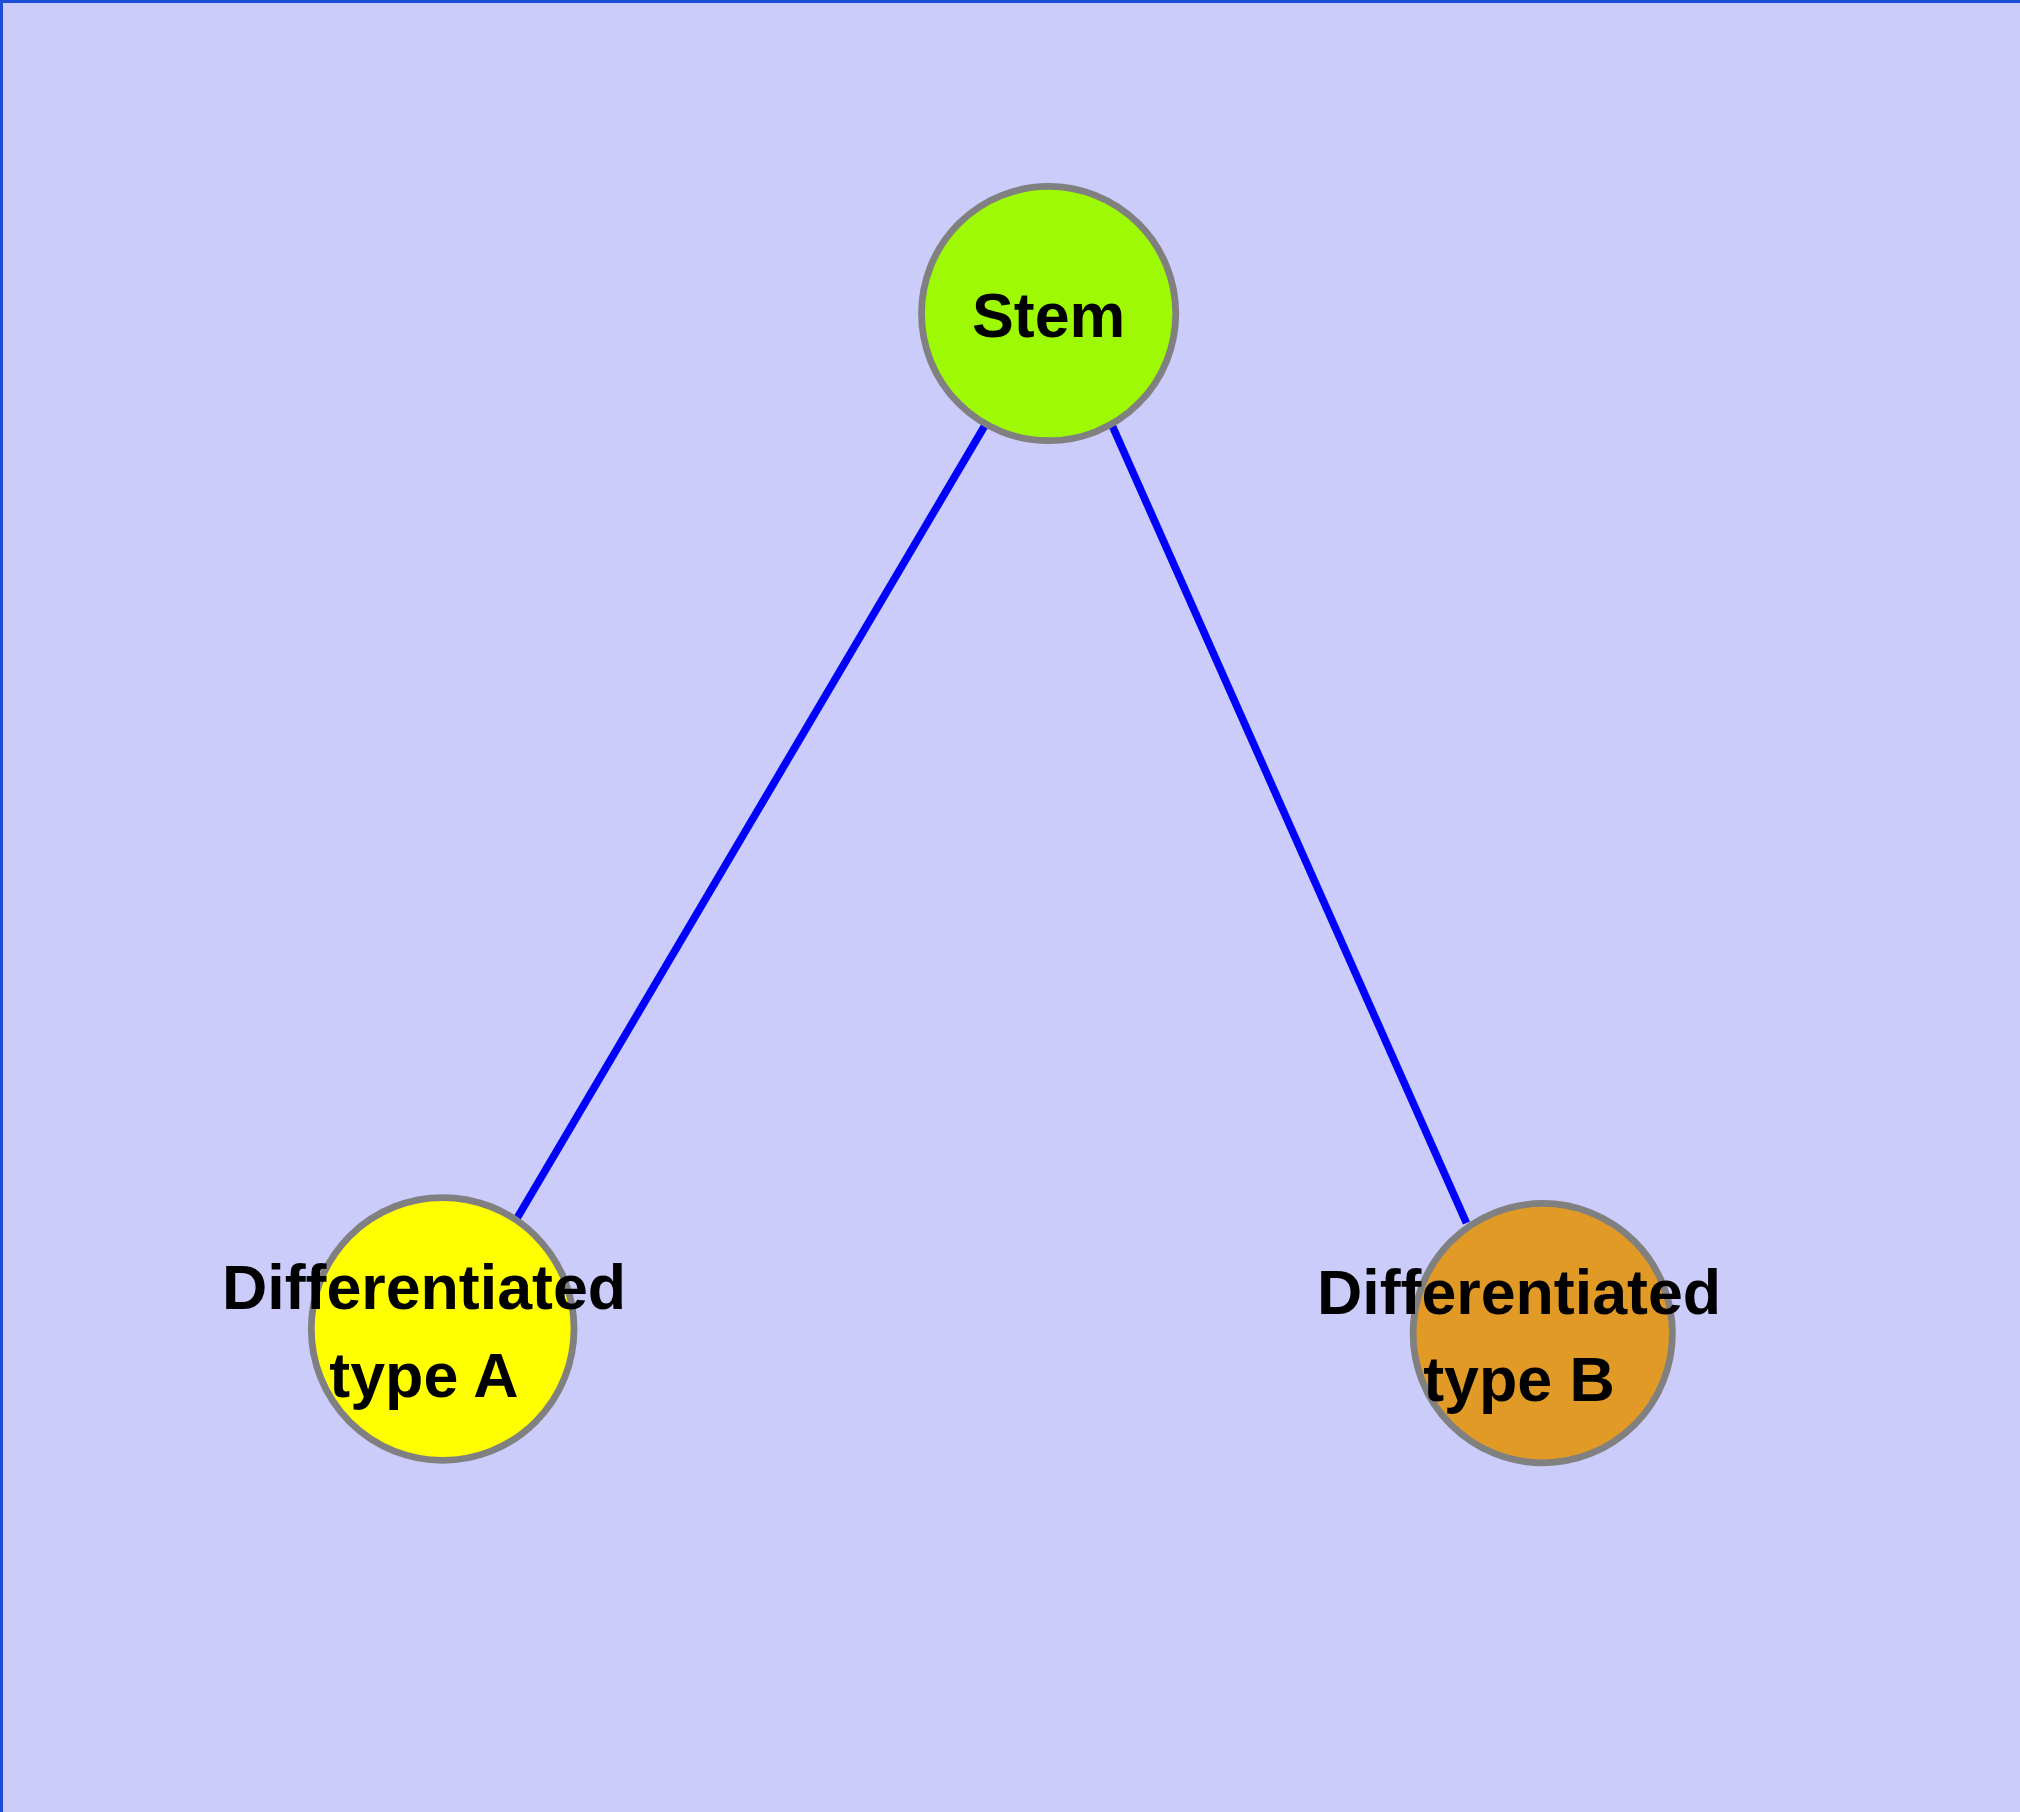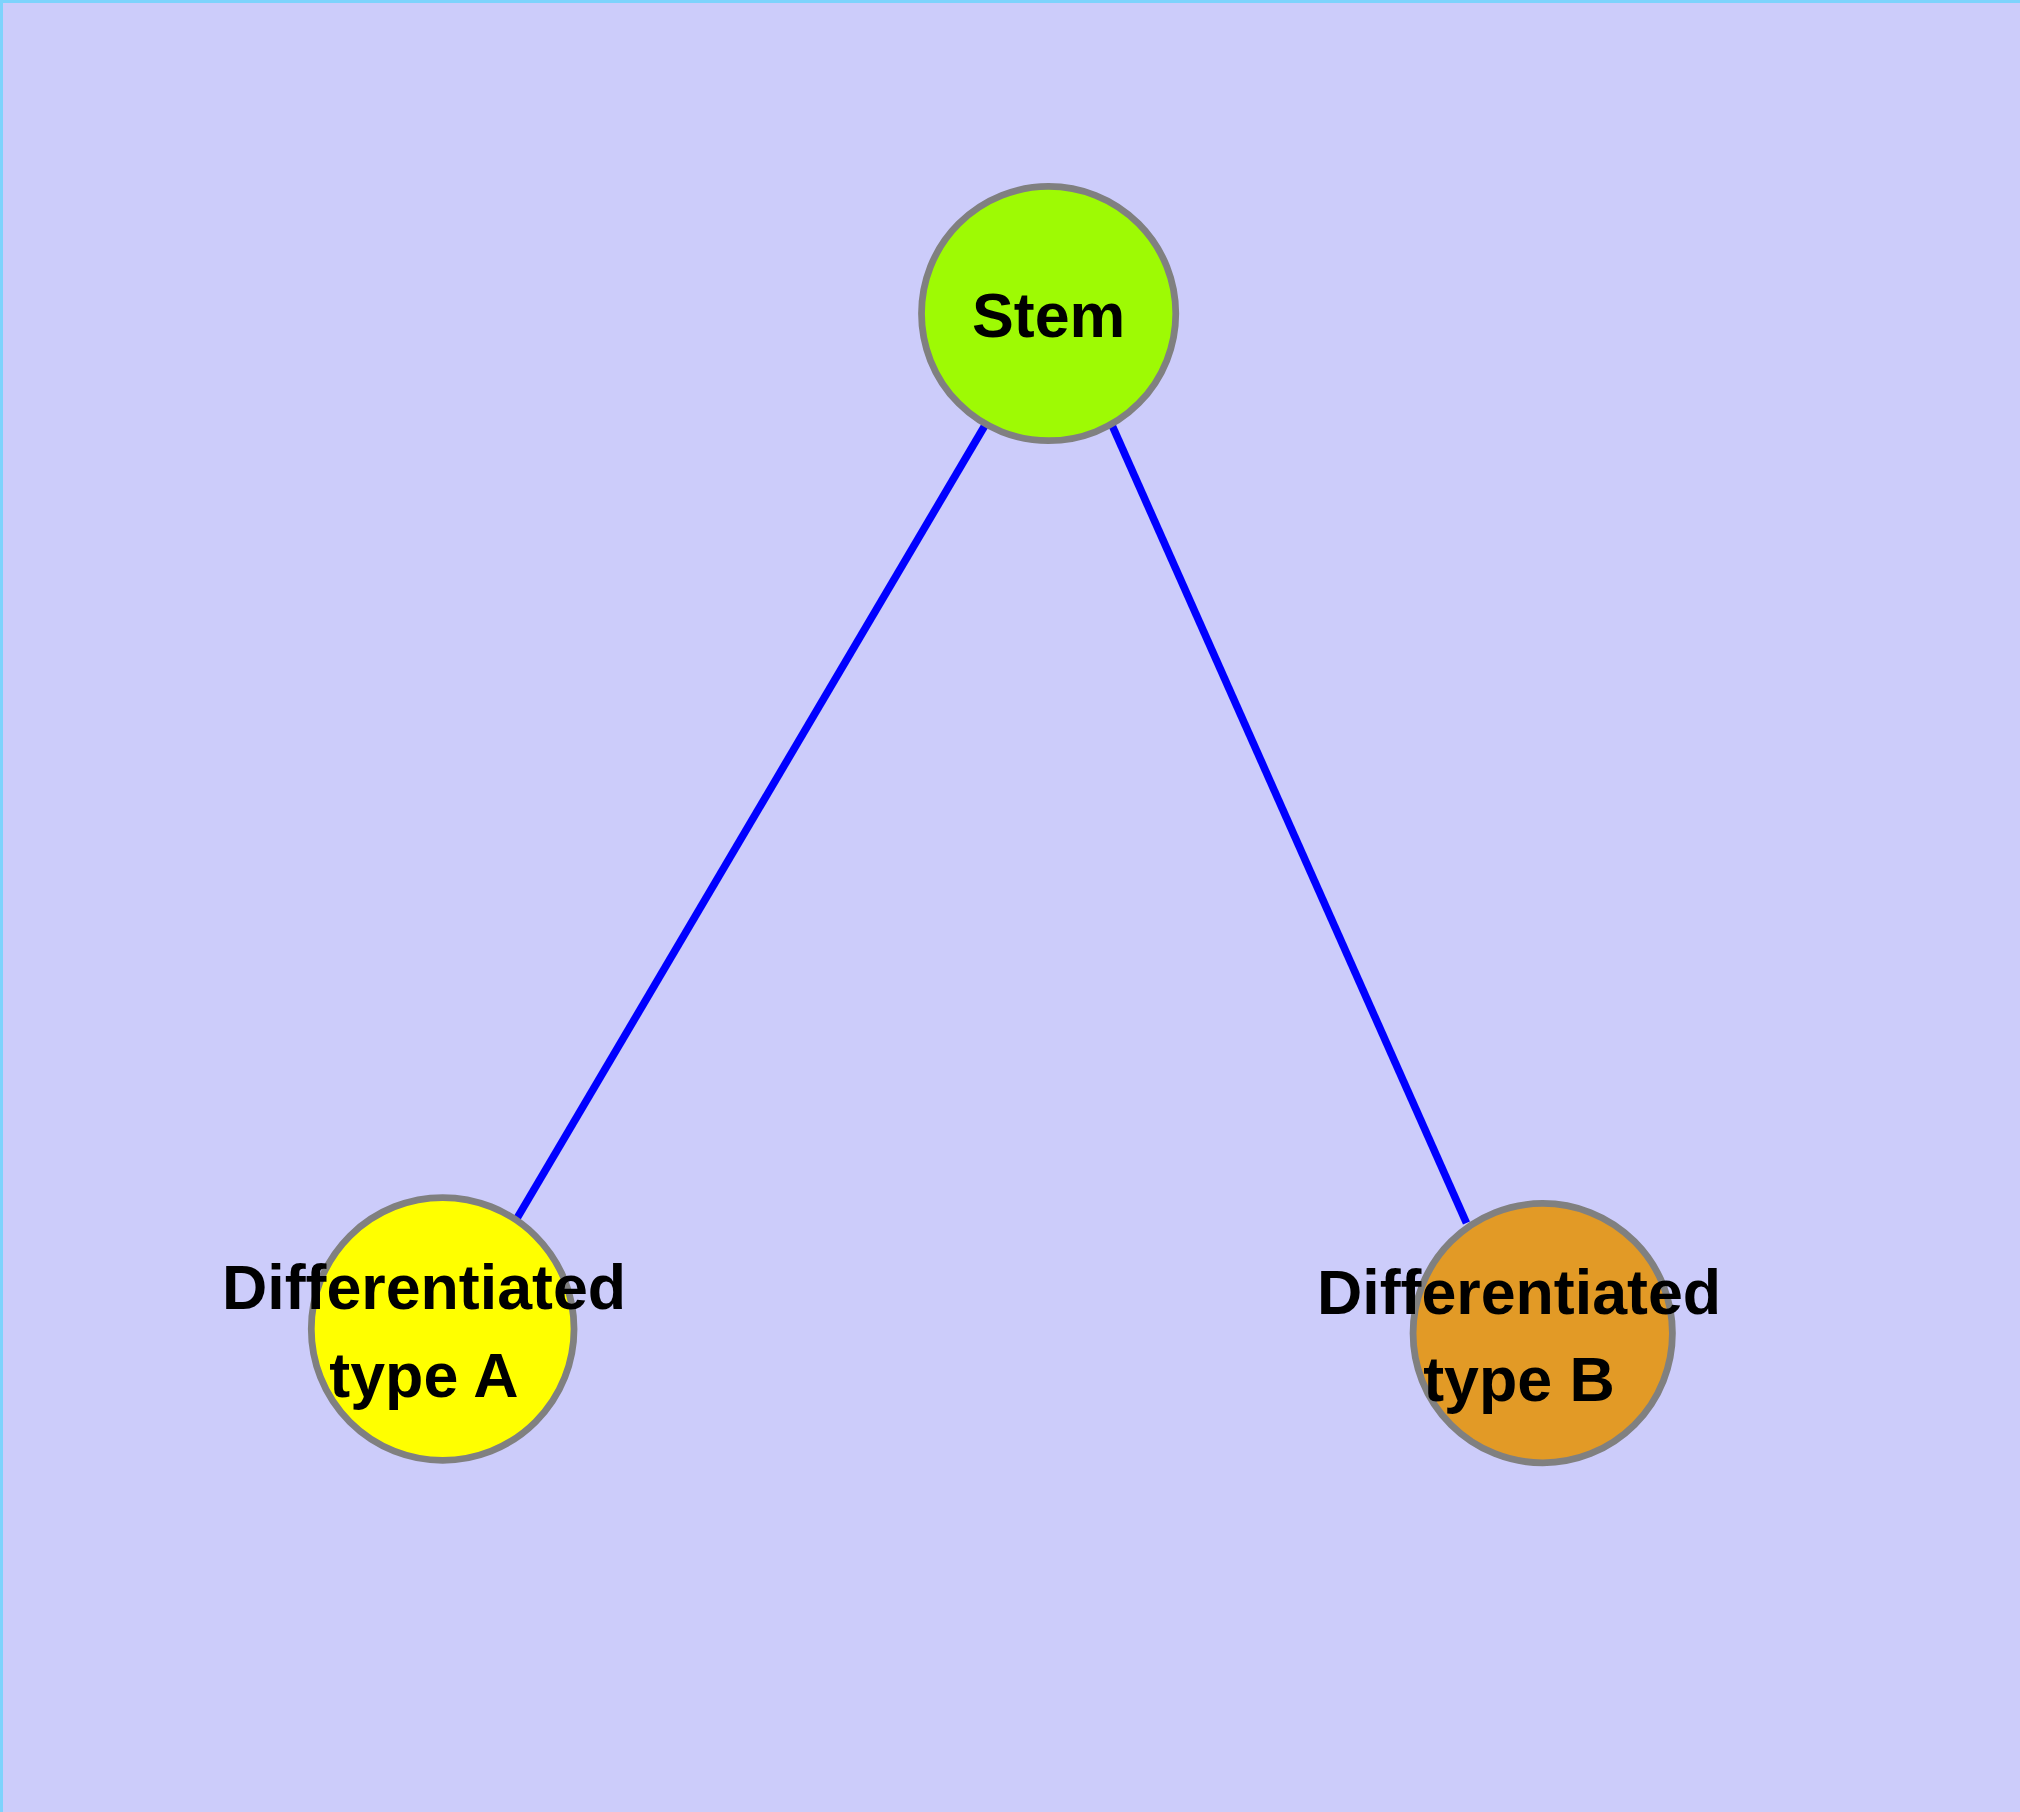--- a/index.html
+++ b/index.html
@@ -5,21 +5,21 @@
   html, body {
     margin: 0;
     padding: 0;
     background: #ffffff;
   }
   #canvas {
     position: relative;
     width: 2021px;
     height: 1812px;
     overflow: hidden;
-    background: #7dd3fc;
+    background: #1d4ed8;
     font-family: "Liberation Sans", sans-serif;
   }
   #plot-background {
     position: absolute;
     left: 3.4px;
     top: 3.4px;
     width: 2017px;
     height: 1809px;
     background: #ccccfa;
   }

